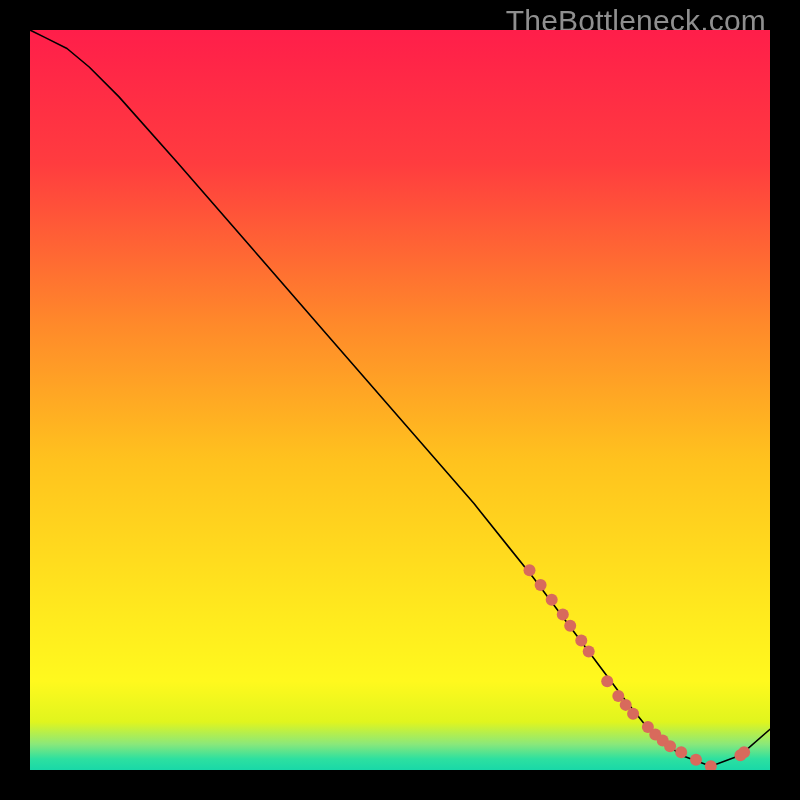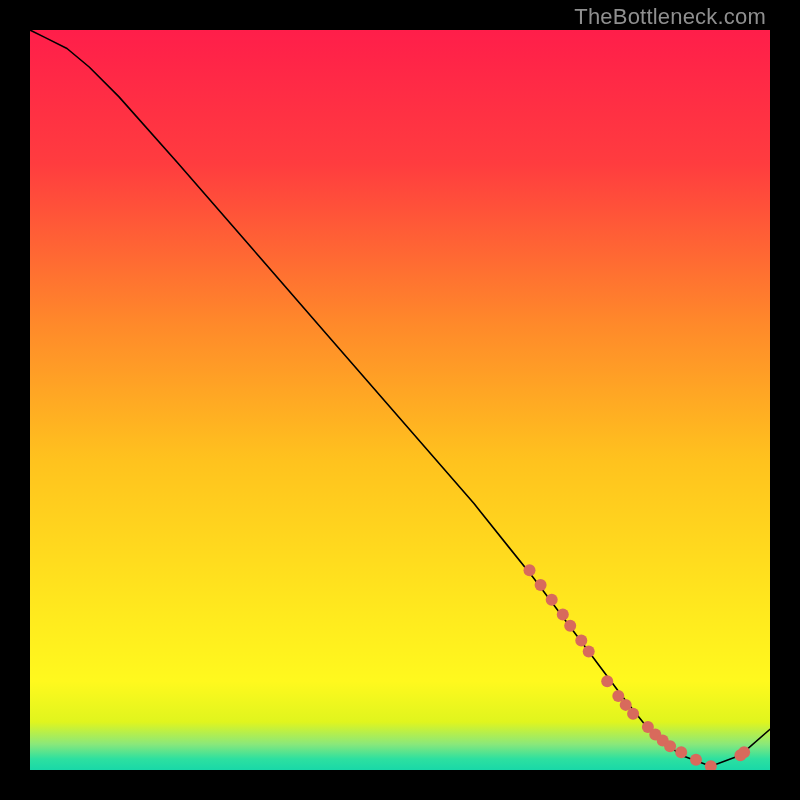--- a/index.html
+++ b/index.html
@@ -22,21 +22,21 @@
     left: 30px;
     top: 30px;
     width: 740px;
     height: 740px;
   }
   .watermark {
     position: absolute;
     top: 4px;
     right: 34px;
     color: #8f8f8f;
-    font-size: 22px;
+    font-size: 30px;
     font-weight: 500;
     font-family: Arial, Helvetica, sans-serif;
     letter-spacing: 0.2px;
   }
   svg { display: block; }
 </style>
 </head>
 <body>
 
 <div class="stage">

